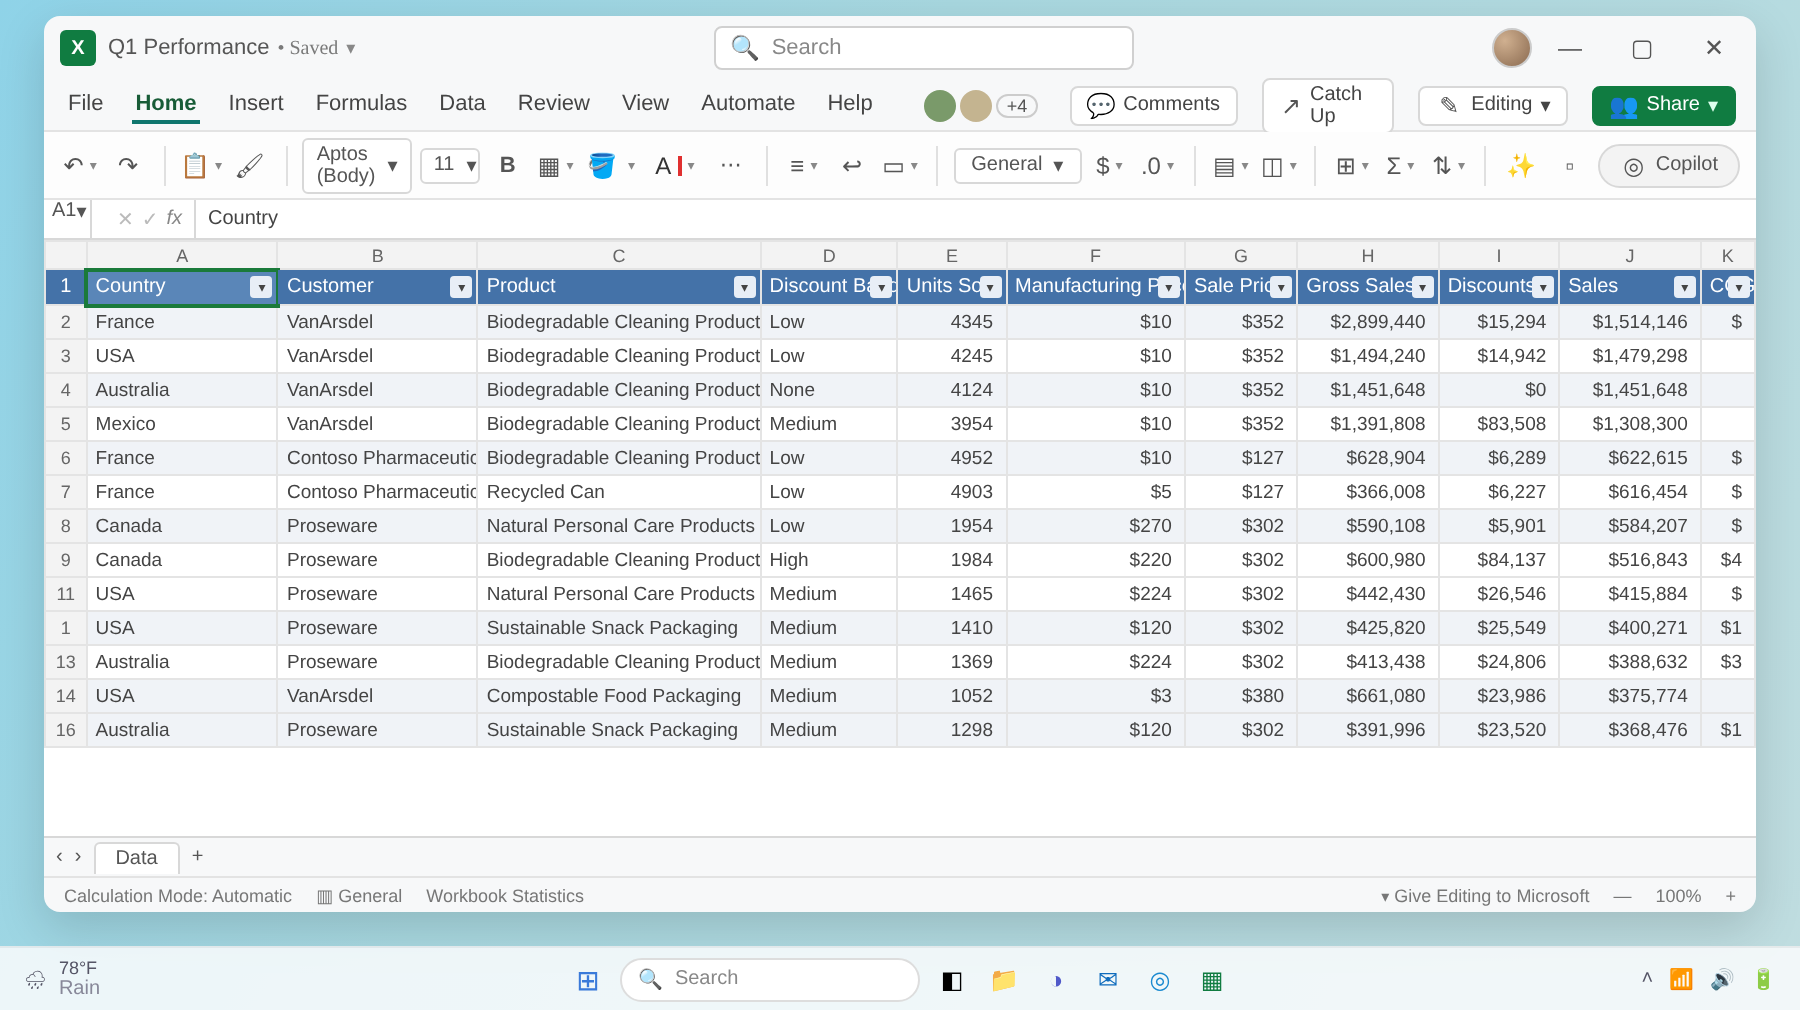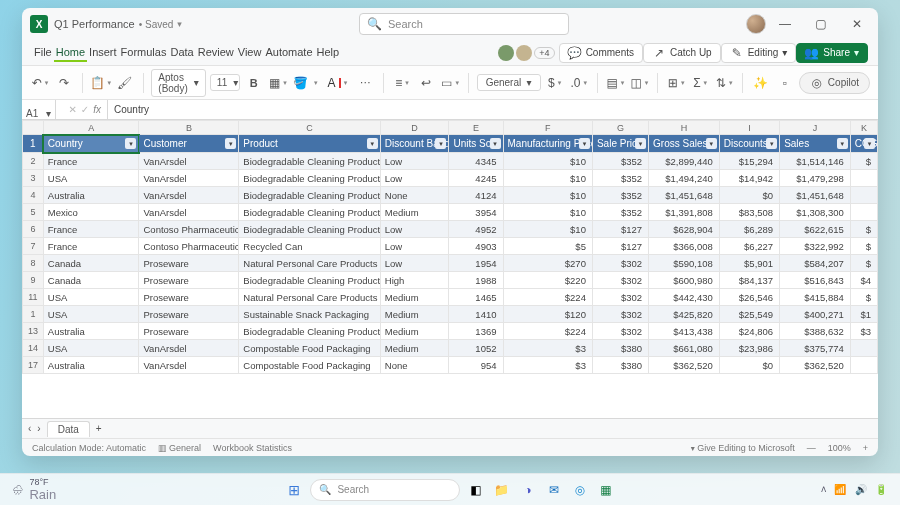--- a/index.html
+++ b/index.html
@@ -4,53 +4,53 @@
 <style>
   * { box-sizing: border-box; margin: 0; padding: 0; font-family: "Segoe UI", Arial, sans-serif; }
   body { width: 900px; height: 505px; background: linear-gradient(120deg, #8fd3e8 0%, #a8d8e0 40%, #c0dde0 100%); overflow: hidden; position: relative; }
 
   .window { position: absolute; top: 8px; left: 22px; width: 856px; height: 448px; background: #f7f8f9; border-radius: 8px; box-shadow: 0 8px 24px rgba(0,0,0,0.15); overflow: hidden; display: flex; flex-direction: column; }
 
   
   .titlebar { height: 32px; display: flex; align-items: center; padding: 0 4px 0 8px; gap: 6px; font-size: 11px; color: #555; }
   .titlebar .exlogo { width: 18px; height: 18px; background: #107c41; border-radius: 3px; display: flex; align-items: center; justify-content: center; color: #fff; font-weight: bold; font-size: 10px; }
   .titlebar .title-text { display: flex; align-items: center; gap: 4px; }
-  .titlebar .save-state { color: #7a7a7a; font-size: 10px; }
+  .titlebar .save-state { color: #7a7a7a; font-size: 10px; font-family: Liberation Serif, serif; }
   .titlebar .chev { font-size: 9px; color: #888; }
   .titlebar .spacer { flex: 1; }
   .search-box { width: 210px; height: 22px; background: #fff; border: 1px solid #d0d0d0; border-radius: 4px; display: flex; align-items: center; gap: 6px; padding: 0 8px; color: #888; font-size: 11px; }
   .title-right { display: flex; align-items: center; gap: 2px; margin-left: auto; }
   .avatar { width: 20px; height: 20px; border-radius: 50%; background: radial-gradient(circle at 30% 30%, #d0b090, #8a6a50); border: 1px solid #ccc; }
   .winbtn { width: 34px; height: 28px; display: flex; align-items: center; justify-content: center; color: #555; font-size: 12px; }
 
   
-  .tabs { height: 26px; display: flex; align-items: center; padding: 0 10px; font-size: 11px; color: #444; border-bottom: 1px solid #e3e3e3; }
+  .tabs { height: 26px; display: flex; align-items: center; padding: 0 10px; gap: 12px; font-size: 11px; color: #444; border-bottom: 1px solid #e3e3e3; }
   .tabs .tab { padding: 2px 2px; border-bottom: 2px solid transparent; }
-  .tabs .tab.sel { color: #185c37; border-bottom: 2px solid #84cc16; font-weight: 400; }
+  .tabs .tab.sel { color: #185c37; border-bottom: 2px solid #0f766e; font-weight: 700; }
   .tabs .spacer { flex: 1; }
   .tabs .rbtn { border: 1px solid #d8d8d8; padding: 2px 8px; border-radius: 4px; display: flex; align-items: center; gap: 4px; background: #fff; font-size: 10px; color: #444; }
   .tabs .rbtn.share { background: #107c41; color: #fff; border-color: #107c41; }
   .tabs .small-avs { display: flex; align-items: center; gap: 2px; margin-right: 4px; }
   .tabs .small-av { width: 16px; height: 16px; border-radius: 50%; background: #ccc; }
   .tabs .count-pill { border: 1px solid #ccc; border-radius: 8px; padding: 0 4px; font-size: 9px; color: #555; }
 
   
   .ribbon { height: 34px; background: #fdfdfd; border-bottom: 1px solid #e3e3e3; display: flex; align-items: center; padding: 0 8px; gap: 4px; font-size: 11px; color: #555; overflow: hidden; }
   .rib-btn { height: 24px; min-width: 20px; padding: 0 4px; display: flex; align-items: center; justify-content: center; border-radius: 3px; gap: 3px; position: relative; }
   .rib-btn .dd { font-size: 7px; color: #888; }
   .rib-sep { width: 1px; height: 20px; background: #e0e0e0; margin: 0 4px; }
   .font-sel { border: 1px solid #d8d8d8; border-radius: 3px; padding: 2px 6px; background: #fff; display: flex; align-items: center; gap: 6px; font-size: 10px; }
   .sw { width: 10px; height: 10px; display: inline-block; }
   .numfmt { border: 1px solid #d8d8d8; border-radius: 3px; padding: 2px 8px; background: #fff; font-size: 10px; min-width: 64px; display: flex; justify-content: space-between; align-items: center; }
   .copilot-btn { margin-left: auto; display: flex; align-items: center; gap: 4px; border: 1px solid #d8d8d8; border-radius: 14px; padding: 3px 10px; background: #f3f3f3; font-size: 10px; color: #555; }
   .ic { width: 14px; height: 14px; display: inline-flex; align-items: center; justify-content: center; font-size: 12px; color: #555; }
 
   
   .fbar-row { height: 20px; display: flex; align-items: stretch; border-bottom: 1px solid #d8d8d8; font-size: 10px; background: #fff; }
-  .name-box { width: 34px; border-right: 1px solid #d8d8d8; display: flex; align-items: flex-end; justify-content: space-between; padding: 0 4px; color: #555; }
+  .name-box { width: 24px; border-right: 1px solid #d8d8d8; display: flex; align-items: flex-start; justify-content: space-between; padding: 0 4px; color: #555; }
   .fx-cell { width: 52px; border-right: 1px solid #d8d8d8; display: flex; align-items: center; justify-content: flex-end; padding: 0 6px; color: #888; gap: 4px; }
   .fbar { flex: 1; display: flex; align-items: center; padding: 0 6px; color: #444; }
 
   
   .grid-wrap { flex: 1; overflow: hidden; position: relative; background: #fff; }
   table { border-collapse: collapse; width: 100%; table-layout: fixed; }
   th, td { border: 1px solid #e4e4e4; font-size: 9.5px; color: #444; padding: 2.5px 4px; overflow: hidden; white-space: nowrap; text-overflow: clip; height: 17px; }
   thead th { background: #f3f3f3; font-weight: normal; color: #666; text-align: center; font-size: 9px; height: 14px; padding: 1px; }
   .rownum { background: #f3f3f3; text-align: center; color: #666; width: 20px; font-size: 9px; }
   .hdr td { background: #4472a8; color: #fff; font-size: 10px; padding: 3px 4px; position: relative; }
@@ -375,21 +375,21 @@
             <td class="rownum">7</td>
             <td>France</td>
             <td>Contoso Pharmaceuticals</td>
             <td>Recycled Can</td>
             <td>Low</td>
             <td class="num">4903</td>
             <td class="num">$5</td>
             <td class="num">$127</td>
             <td class="num">$366,008</td>
             <td class="num">$6,227</td>
-            <td class="num">$322,992</td>
+            <td class="num">$616,454</td>
             <td class="num">$</td>
           </tr>
           <tr class="even">
             <td class="rownum">8</td>
             <td>Canada</td>
             <td>Proseware</td>
             <td>Natural Personal Care Products</td>
             <td>Low</td>
             <td class="num">1954</td>
             <td class="num">$270</td>
@@ -398,21 +398,21 @@
             <td class="num">$5,901</td>
             <td class="num">$584,207</td>
             <td class="num">$</td>
           </tr>
           <tr>
             <td class="rownum">9</td>
             <td>Canada</td>
             <td>Proseware</td>
             <td>Biodegradable Cleaning Products</td>
             <td>High</td>
-            <td class="num">1988</td>
+            <td class="num">1984</td>
             <td class="num">$220</td>
             <td class="num">$302</td>
             <td class="num">$600,980</td>
             <td class="num">$84,137</td>
             <td class="num">$516,843</td>
             <td class="num">$4</td>
           </tr>
           <tr>
             <td class="rownum">11</td>
             <td>USA</td>
@@ -462,33 +462,33 @@
             <td>Compostable Food Packaging</td>
             <td>Medium</td>
             <td class="num">1052</td>
             <td class="num">$3</td>
             <td class="num">$380</td>
             <td class="num">$661,080</td>
             <td class="num">$23,986</td>
             <td class="num">$375,774</td>
             <td class="num"></td>
           </tr>
-          <tr>
-            <td class="rownum">17</td>
+          <tr class="even">
+            <td class="rownum">16</td>
             <td>Australia</td>
-            <td>VanArsdel</td>
-            <td>Compostable Food Packaging</td>
-            <td>None</td>
-            <td class="num">954</td>
-            <td class="num">$3</td>
-            <td class="num">$380</td>
-            <td class="num">$362,520</td>
-            <td class="num">$0</td>
-            <td class="num">$362,520</td>
-            <td class="num"></td>
+            <td>Proseware</td>
+            <td>Sustainable Snack Packaging</td>
+            <td>Medium</td>
+            <td class="num">1298</td>
+            <td class="num">$120</td>
+            <td class="num">$302</td>
+            <td class="num">$391,996</td>
+            <td class="num">$23,520</td>
+            <td class="num">$368,476</td>
+            <td class="num">$1</td>
           </tr>
         </tbody>
     </table>
   </div>
 
   <div class="sheet-tabs">
     <span>‹</span>
     <span>›</span>
     <div class="sheet-tab">Data</div>
     <span>+</span>
@@ -503,21 +503,21 @@
     <span>—</span>
     <span>100%</span>
     <span>+</span>
   </div>
 
 </div>
 
 <div class="taskbar">
   <div class="left">
     <span>🌧</span>
-    <span><span>78°F</span><br><span style="font-size:13px;color:#889">Rain</span></span>
+    <span><span>78°F</span><br><span style="font-size:10px;color:#889">Rain</span></span>
   </div>
   <div class="tb-ic tb-win">⊞</div>
   <div class="tb-search">
       <span>🔍</span>
       <span>Search</span>
     </div>
   <div class="tb-ic">◧</div>
   <div class="tb-ic">📁</div>
   <div class="tb-ic" style="color:#5059c9">◑</div>
   <div class="tb-ic" style="color:#0f6cbd">✉</div>

